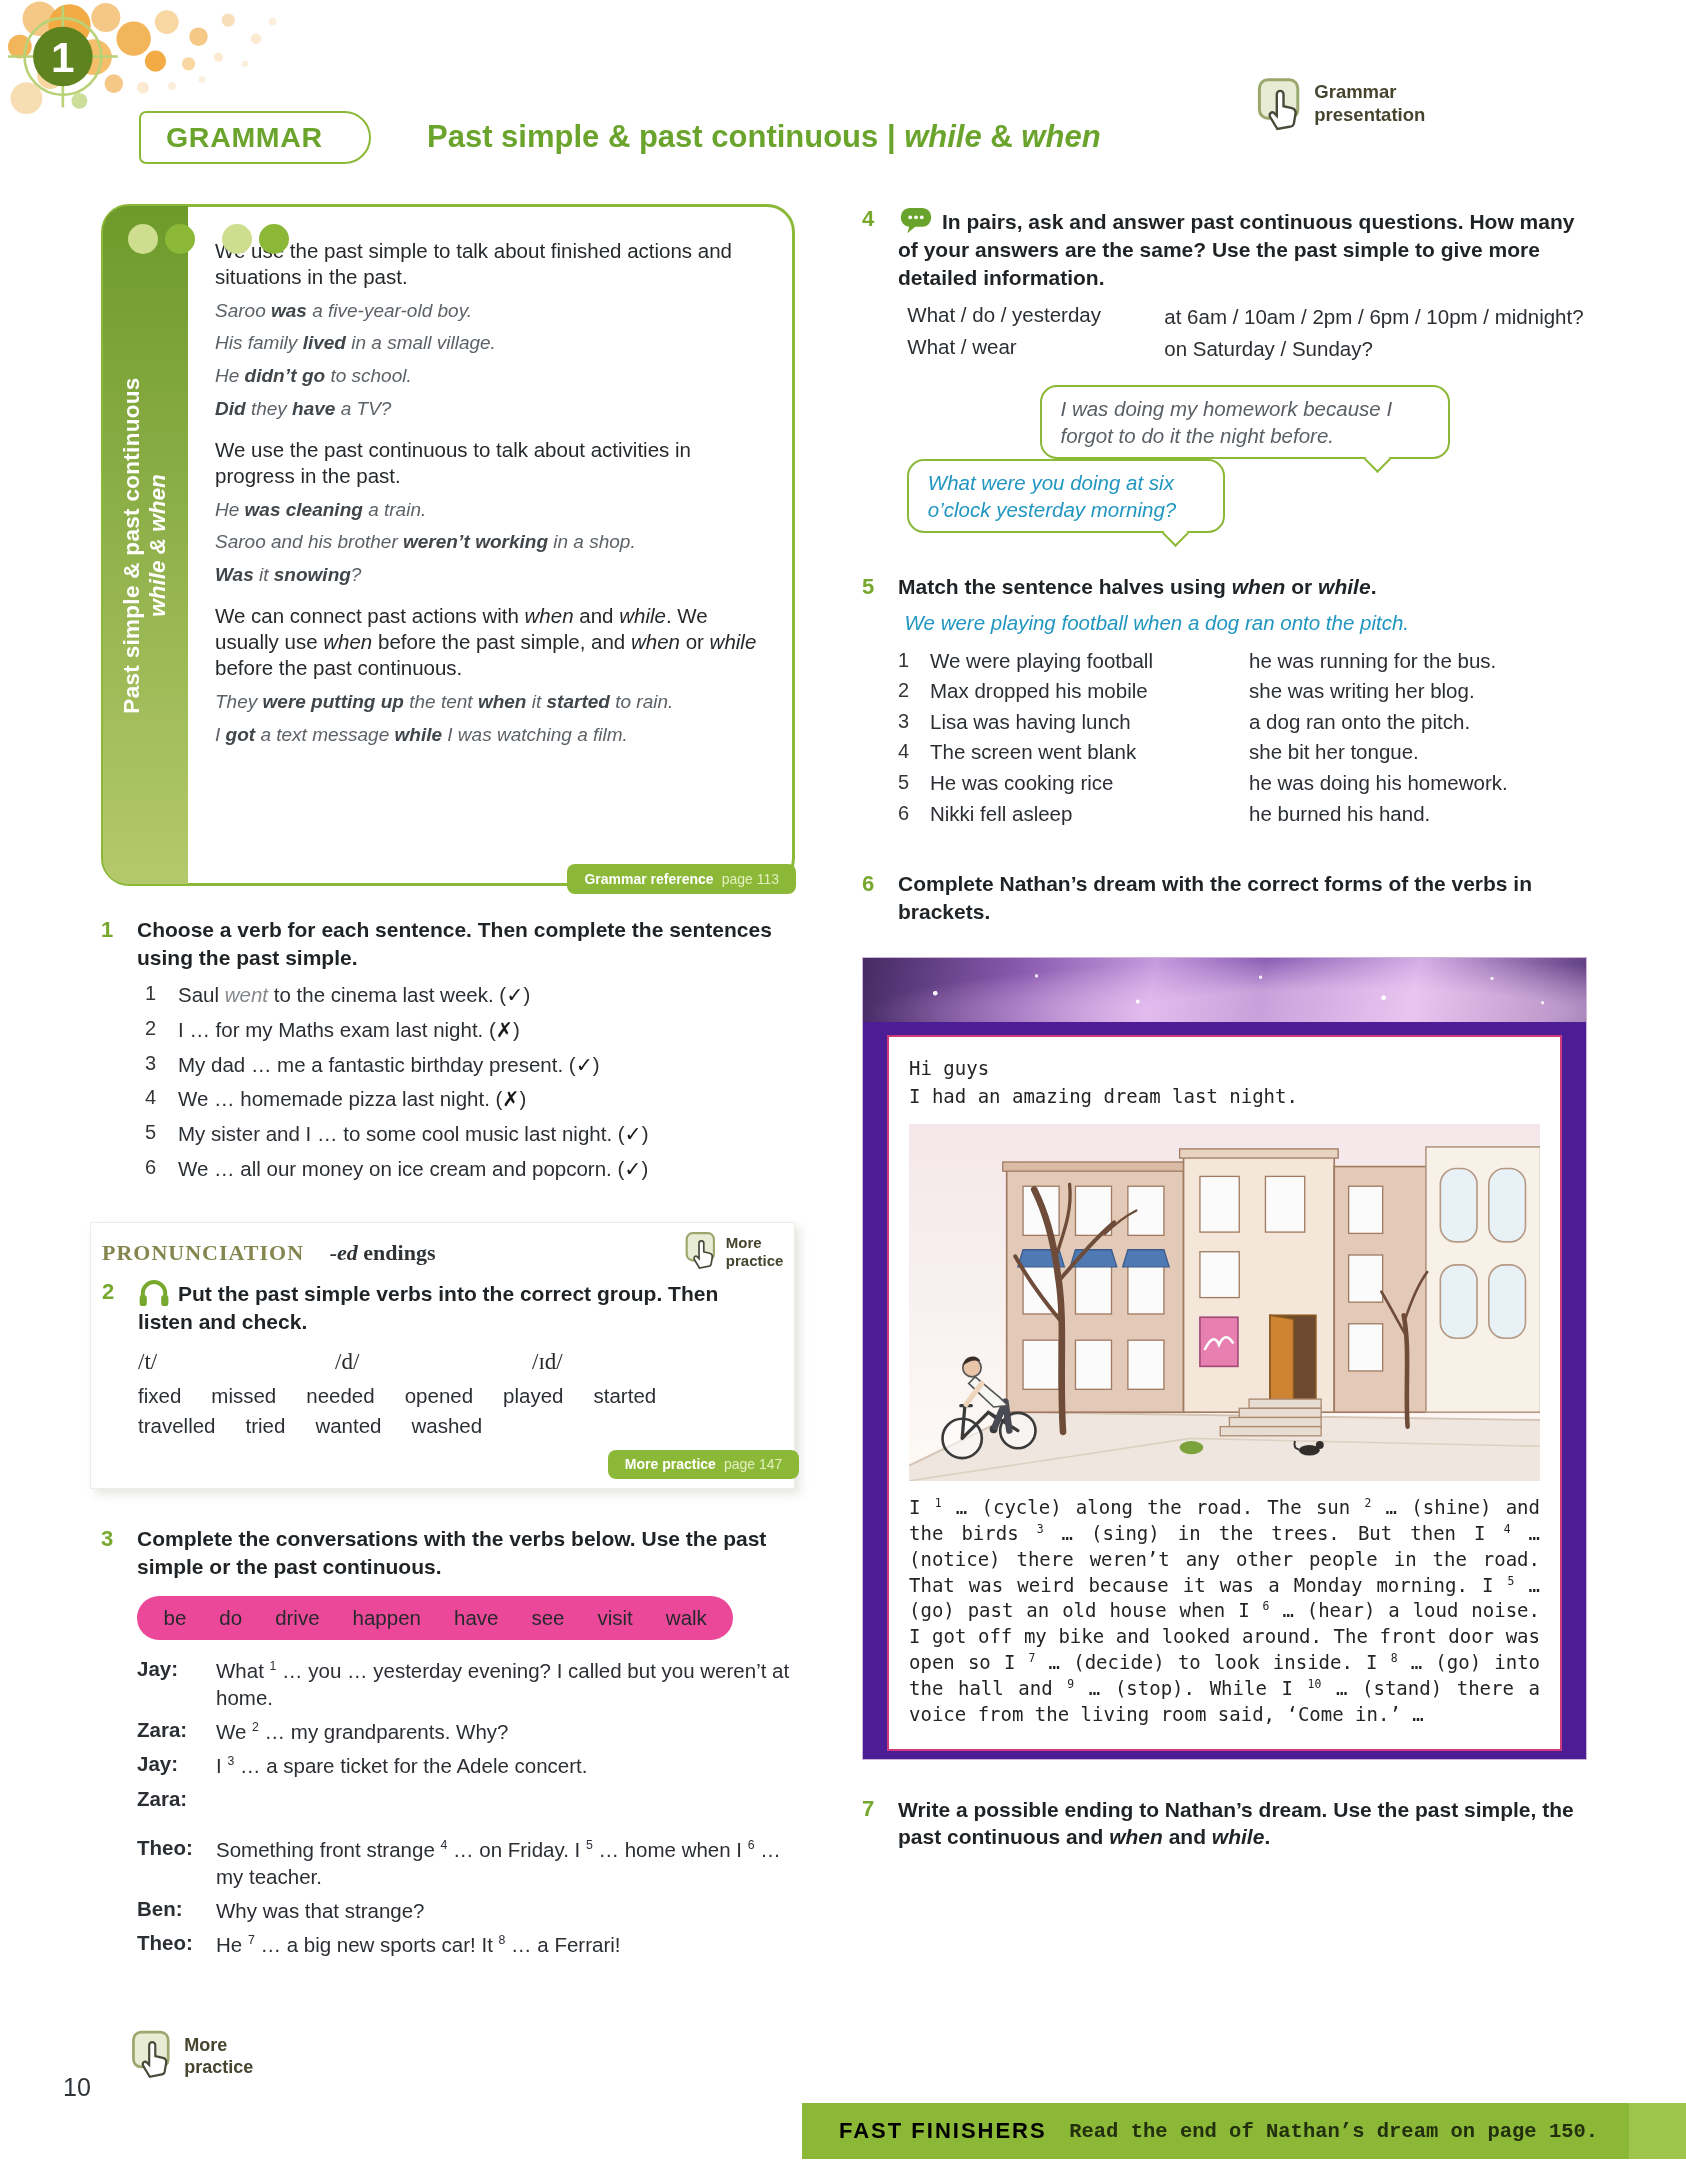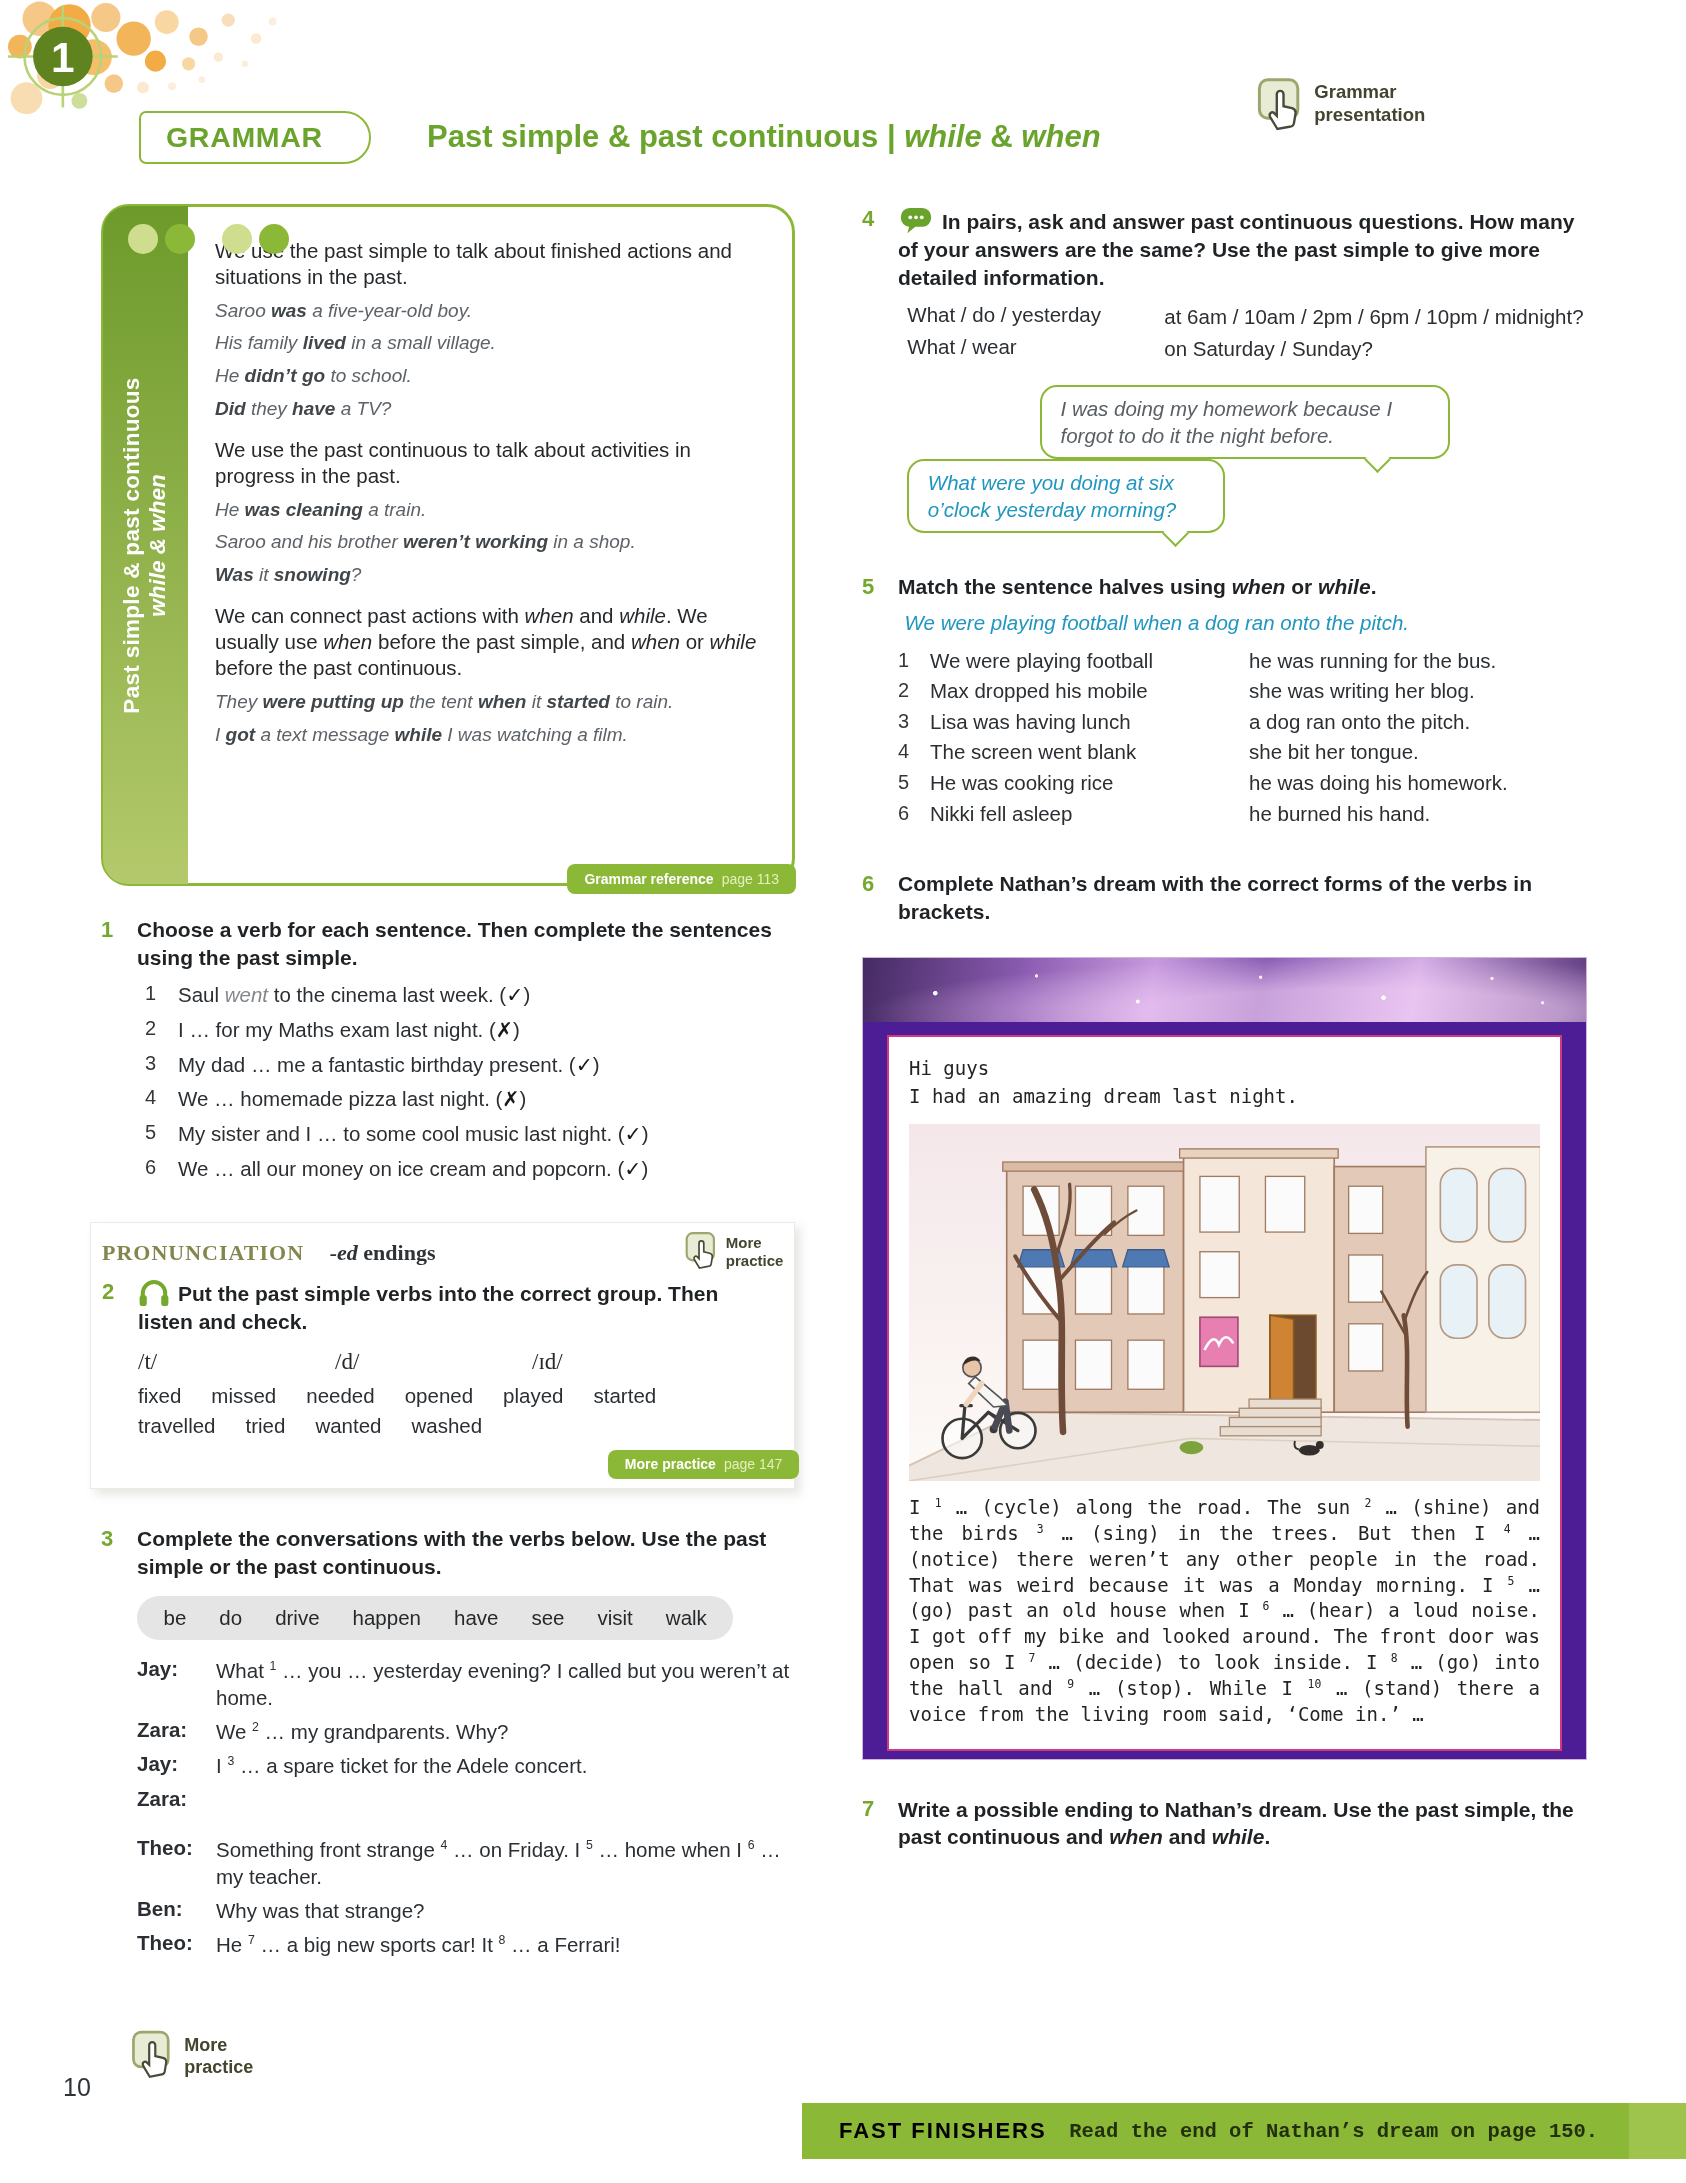--- a/index.html
+++ b/index.html
@@ -68,21 +68,21 @@
   .pron-topic{font-family:"Liberation Serif","DejaVu Serif",serif;font-size:22px;color:#2f3336;margin-left:20px;font-weight:bold;}
   .mini-practice{position:absolute;top:8px;right:10.6px;display:flex;gap:6.6px;align-items:flex-start;}
   .mp-label{font-weight:bold;font-size:15px;color:#45452f;line-height:1.2;margin-top:2.6px;}
   .pron-card .exercise{margin-top:12px;}
   .ph-groups{display:flex;margin:13.2px 0 5.3px;font-family:"Liberation Serif","DejaVu Serif",serif;font-size:23px;color:#26292c;}
   .ph-g{width:197px;}
   .word-rows{line-height:1.5;}
   .w{display:inline-block;margin-right:30px;}
 
   
-  .wordbox{margin:14.6px 0 17px;background:#e5e5e5;border-radius:28px;padding:10px 26.5px;
+  .wordbox{margin:14.6px 0 17px;background:#ec4899;border-radius:28px;padding:10px 26.5px;
     width:max-content;max-width:100%;color:#26292c;}
   .v{display:inline-block;margin-right:33px;}
   .v:last-child{margin-right:0;}
   .dline{display:flex;margin:7.3px 0;}
   .spk{width:79px;flex:none;font-weight:bold;}
   .dtx{flex:1;line-height:1.32;}
   .gap{margin-top:25px;}
 
   
   .prow{display:flex;margin:4.6px 0 4.6px 9.3px;}

